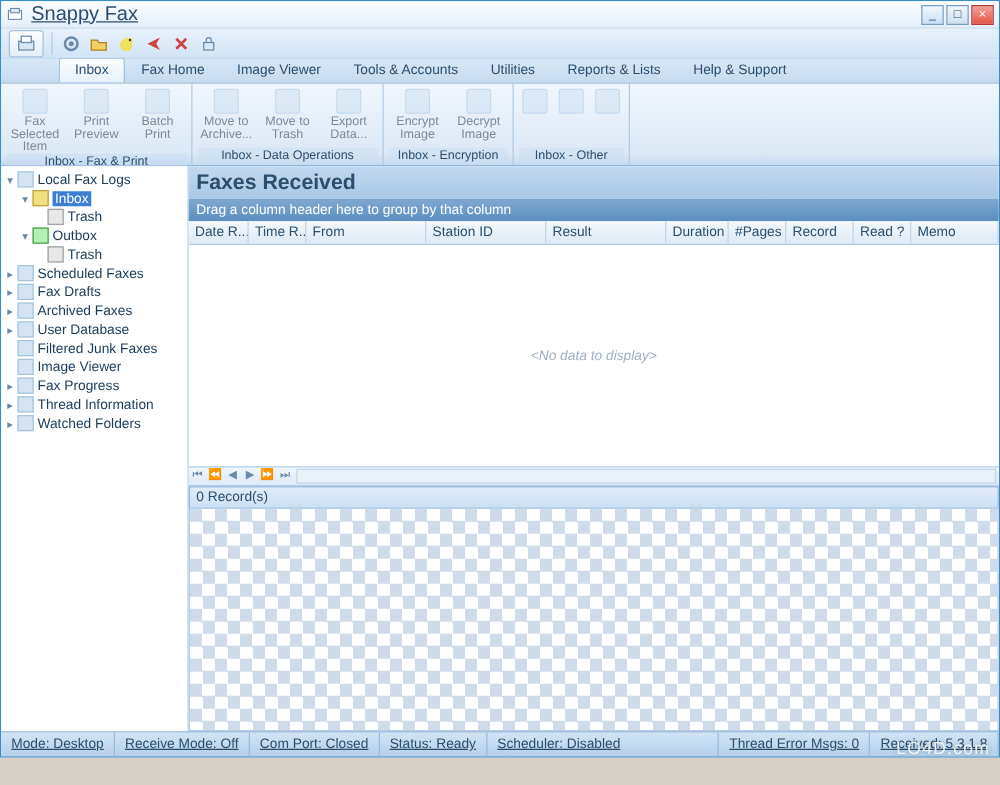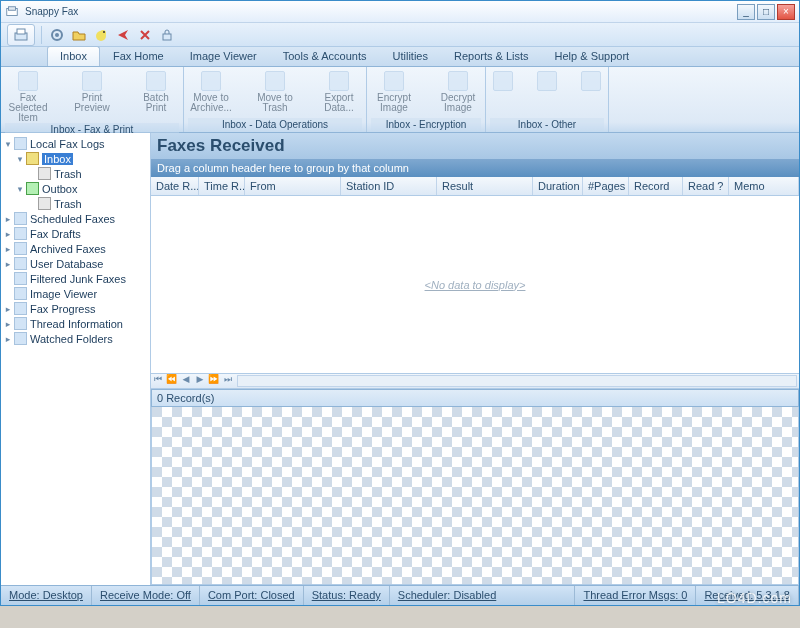--- a/index.html
+++ b/index.html
@@ -2,37 +2,37 @@
 <html><head>
 <meta charset="utf-8">
 <style>
 * { box-sizing: border-box; margin: 0; padding: 0; font-family: Tahoma, sans-serif; font-size: 11px; }
 body { background: #d4d0c8; width: 800px; height: 628px; overflow: hidden; position: relative; }
 
 .window { width: 800px; height: 606px; background: #fff; border: 1px solid #3a8cc9; display: flex; flex-direction: column; }
 
 .titlebar { height: 22px; background: linear-gradient(#fdfeff, #e3eefb); display: flex; align-items: center; padding: 0 4px; border-bottom: 1px solid #c0d4ea; }
 .titlebar .ticon { width: 14px; height: 14px; margin-right: 6px; }
-.titlebar .title { font-size: 10px; color: #2b4e6e; flex: 1; }
+.titlebar .title { font-size: 16px; color: #2b4e6e; flex: 1; text-decoration: underline; }
 .titlebar .winbtns { display: flex; gap: 2px; }
 .titlebar .wbtn { width: 18px; height: 16px; border: 1px solid #7a9ebf; background: linear-gradient(#f2f7fc,#cbdff2); font-size: 10px; text-align: center; line-height: 14px; color: #2b4e6e; cursor: pointer; }
 .titlebar .wbtn.close { background: linear-gradient(#f5a29b,#e25544); color:#fff; border-color:#b23a2e; }
 
 .qtoolbar { height: 24px; background: linear-gradient(#e8f1fb, #d2e4f6); display: flex; align-items: center; padding: 0 6px; gap: 4px; border-bottom: 1px solid #b0cbe6; }
 .qtoolbar .qbig { width: 28px; height: 22px; border:1px solid #a8c3de; background: linear-gradient(#fcfdff,#e3eefb); border-radius:3px; display:flex;align-items:center;justify-content:center; }
 .qtoolbar .qbtn { width: 18px; height: 18px; display:flex;align-items:center;justify-content:center; }
 .qtoolbar .sep { width:1px; height:18px; background:#b0cbe6; margin:0 2px;}
 
 .tabs { height: 20px; background: linear-gradient(#d8e7f6,#c6dbf0); display: flex; align-items: flex-end; padding: 0 0 0 46px; border-bottom: 1px solid #8fb4d7; }
 .tabs .tab { padding: 3px 12px 4px; color: #2b4e6e; cursor: pointer; border: 1px solid transparent; border-bottom: none; }
 .tabs .tab.active { background: linear-gradient(#fdfeff,#e6f0fa); border-color: #a8c3de; border-top-left-radius:3px; border-top-right-radius:3px; }
 
 .ribbon { height: 66px; background: linear-gradient(#f0f6fc,#dde9f6 85%, #c6dbf0); display: flex; border-bottom: 1px solid #8fb4d7; }
 .rgroup { border-right: 1px solid #b0cbe6; display:flex; flex-direction:column; padding: 2px 4px 0; }
-.rgroup .rbtns { display:flex; gap:18px; flex:1; }
+.rgroup .rbtns { display:flex; gap:3px; flex:1; }
 .rgroup .rlbl { text-align:center; font-size:10px; color:#2b4e6e; padding:1px 0 2px; background:rgba(200,220,240,.4); }
 .rbtn { width: 46px; display:flex; flex-direction:column; align-items:center; padding:2px 2px 0; color:#7a8a9a; cursor:pointer; }
 .rbtn .ricon { width:20px; height:20px; background:#d2e4f6; border:1px solid #b0cbe6; border-radius:2px; margin-bottom:2px; opacity:.6; }
 .rbtn span { font-size:10px; text-align:center; line-height:10px; }
 
 .body { flex:1; display:flex; min-height:0; }
 .tree { width: 150px; background:#fff; border-right:1px solid #b0cbe6; padding:3px 2px; overflow:hidden; }
 .tnode { display:flex; align-items:center; padding:1px 0; color:#1a3a5a; cursor:pointer; white-space:nowrap; }
 .tnode .tw { width:10px; text-align:center; color:#6a8aaa; font-size:9px; }
 .tnode .ticon2 { width:13px; height:13px; margin:0 3px 0 1px; background:#d2e4f6; border:1px solid #a8c3de; flex-shrink:0; }
@@ -40,21 +40,21 @@
 .tnode.sel span.lbl { background:#3a7fd4; color:#fff; padding:0 2px; }
 .tnode.sel .ticon2 { background:#f0e080; border-color:#c0a040; }
 .tnode.outbox .ticon2 { background:#b4f0b4; border-color:#4aa04a; }
 .tnode.trash .ticon2 { background:#e8e8e8; border-color:#a0a0a0; }
 
 .main { flex:1; display:flex; flex-direction:column; min-width:0; background:#fff; }
 .mhdr { background: linear-gradient(#c2d9ef,#a8c7e5); color:#2b4e6e; padding:3px 6px; font-weight:bold; font-size:17px; }
 .groupbar { background: linear-gradient(#7fa8d0,#5a8fc0); color:#fff; padding:3px 6px; font-size:11px; }
 .cols { display:flex; background:linear-gradient(#f4f8fc,#dde9f6); border-bottom:1px solid #b0cbe6; }
 .col { padding:3px 5px; border-right:1px solid #c0d4ea; color:#2b4e6e; white-space:nowrap; overflow:hidden; }
-.grid { flex:1; display:flex; align-items:center; justify-content:center; color:#a0b0c0; font-style:italic; position:relative;text-decoration:underline; }
+.grid { flex:1; display:flex; align-items:center; justify-content:center; color:#a0b0c0; font-style:italic; position:relative; }
 .nav { height:16px; background:linear-gradient(#f0f6fc,#dde9f6); border-top:1px solid #b0cbe6; border-bottom:1px solid #b0cbe6; display:flex; align-items:center; }
 .nav .nbtn { width:14px; height:14px; font-size:9px; text-align:center; color:#6a8aaa; cursor:pointer; }
 .reccount { background:linear-gradient(#e0ecf8,#cce0f4); border:1px solid #8fb4d7; padding:2px 5px; color:#2b4e6e; }
 .checker { flex:1; background-image: repeating-conic-gradient(#fff 0 25%, #cfdbe8 0 50%); background-size: 20px 20px; border:1px solid #b0cbe6; border-top:none; min-height:50px; }
 
 .statusbar { height:20px; background:linear-gradient(#d2e4f6,#b4d0ea); display:flex; border-top:1px solid #8fb4d7; color:#2b4e6e; }
 .scell { padding:3px 8px; border-right:1px solid #9cbad6;text-decoration:underline; }
 
 .watermark { position:absolute; right:8px; bottom:22px; color:rgba(255,255,255,.85); font-size:14px; letter-spacing:1px; font-family:Arial; text-shadow:0 0 4px rgba(0,0,0,.3); pointer-events:none; }
 </style>

